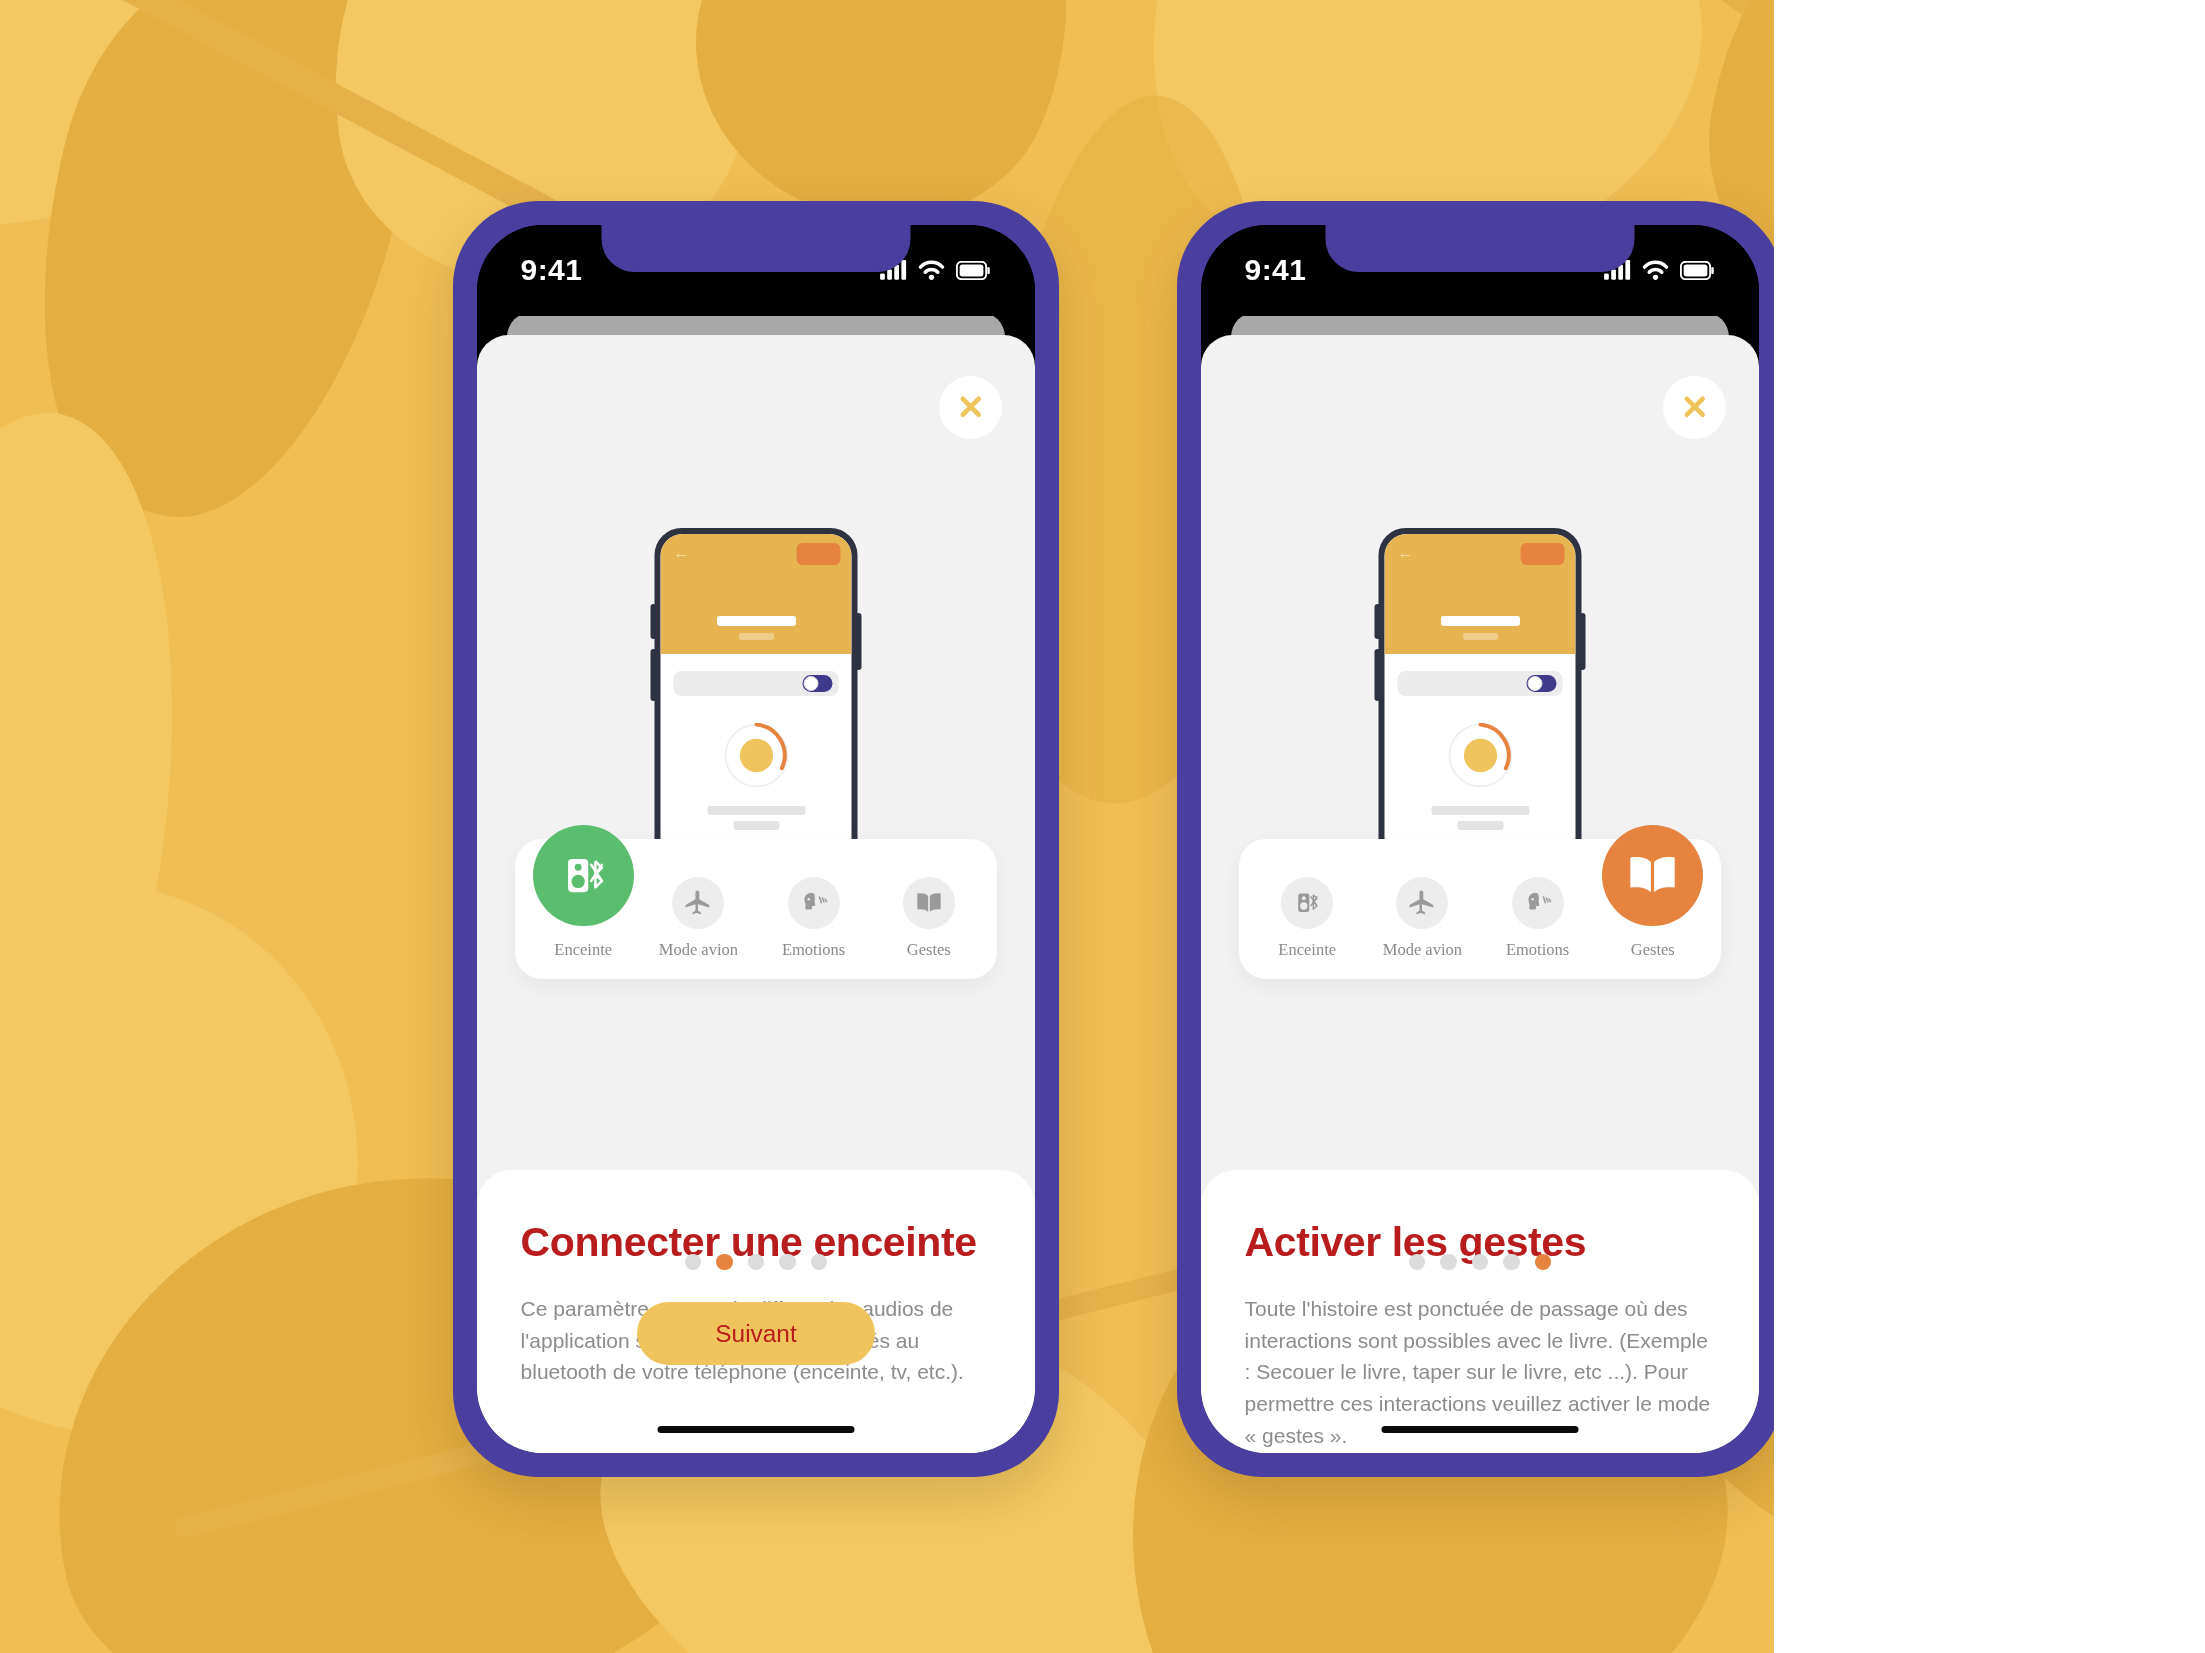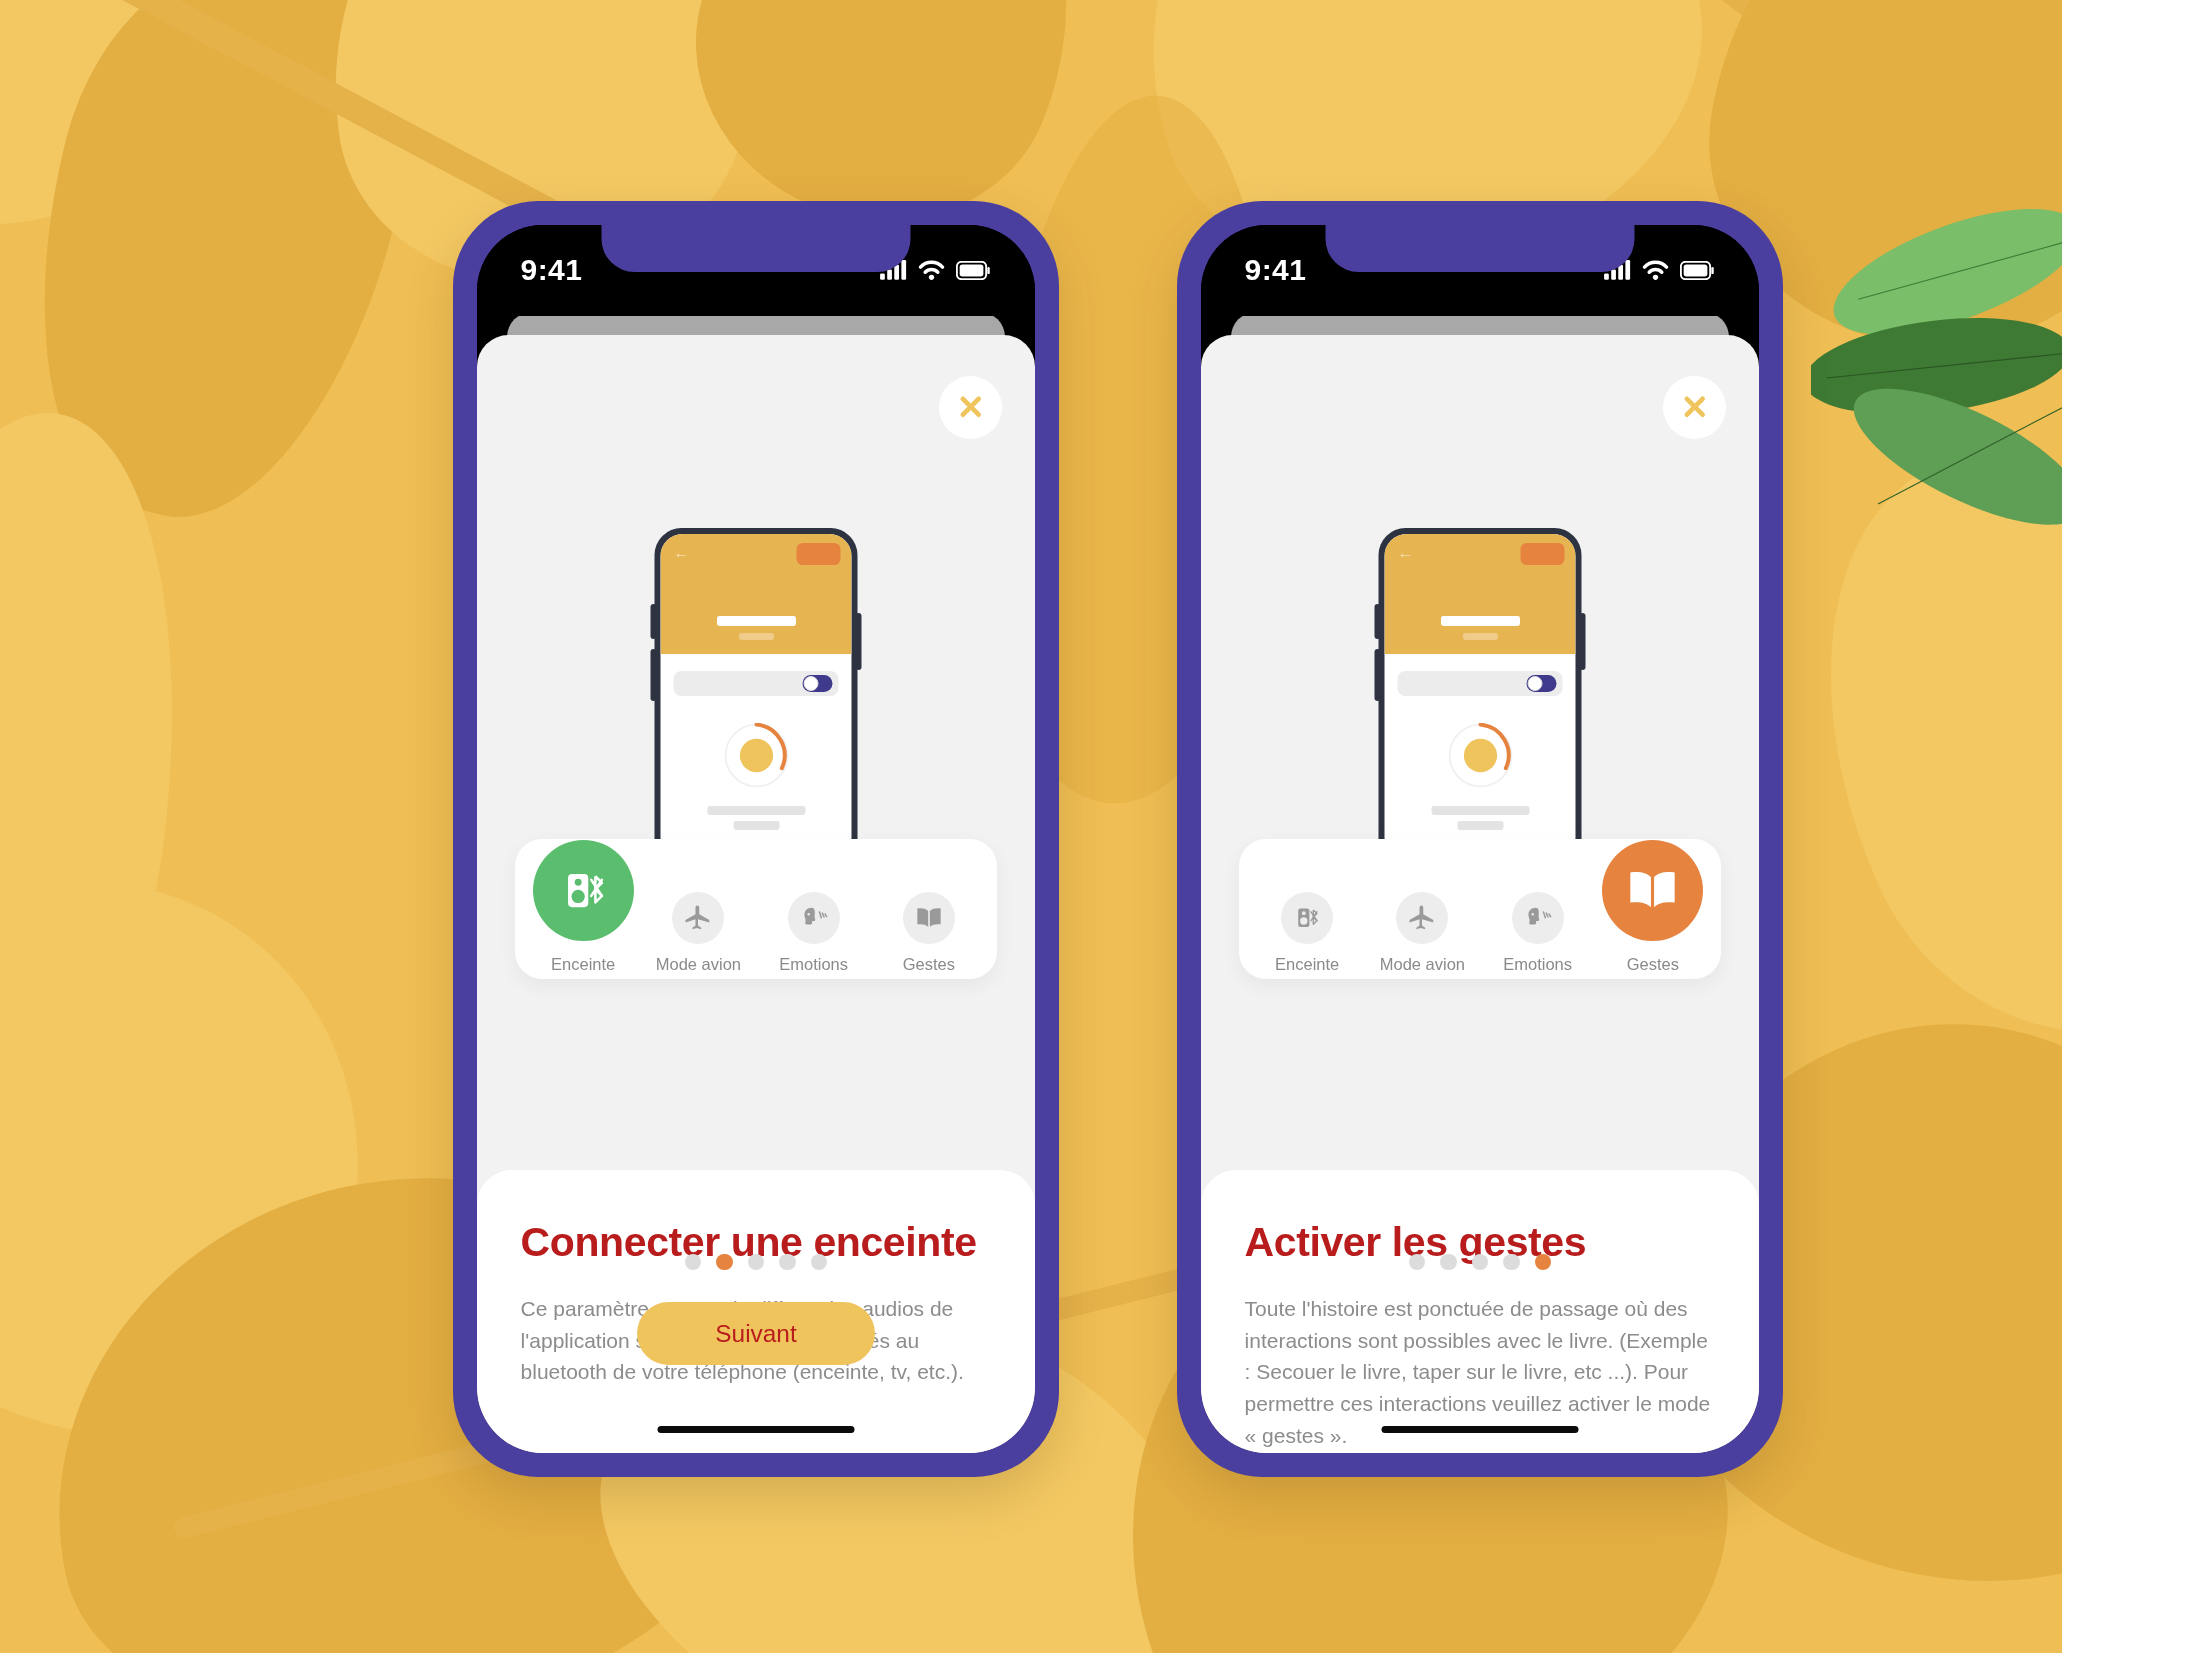--- a/index.html
+++ b/index.html
@@ -3,21 +3,21 @@
 <meta charset="utf-8">
 <style>
   html, body {
     margin: 0; padding: 0;
     width: 2205px; height: 1654px;
     overflow: hidden;
     font-family: "Liberation Sans", sans-serif;
   }
   #stage {
     position: relative;
-    width: 2062px; height: 1654px;
+    width: 1774px; height: 1654px;
     background: #EFBE54;
     overflow: hidden;
   }
   
   .bg-layer { position: absolute; inset: 0; overflow: hidden; }
   .bg-leaf {
     position: absolute;
     background: #E5B24A;
     border-radius: 50% 50% 50% 50% / 60% 60% 40% 40%;
   }
@@ -231,22 +231,23 @@
     border-radius: 27px;
     z-index: 7;
     box-shadow: 0 6.3px 19px rgba(0,0,0,.05);
   }
   .dock-items {
     position: absolute;
     inset: 0;
     display: flex;
     align-items: flex-end;
     justify-content: space-around;
-    padding: 0 11px 5px;
+    padding: 0 11px 19px;
     box-sizing: border-box;
+    font-family: Liberation Serif, serif;
   }
   .dock-item {
     width: 102px;
     display: flex;
     flex-direction: column;
     align-items: center;
     position: relative;
   }
   .dock-icon {
     width: 52px; height: 52px;

